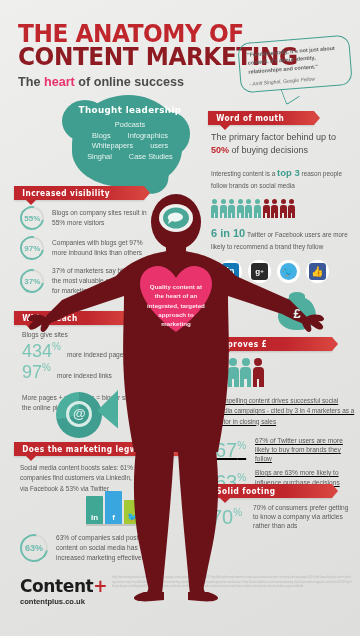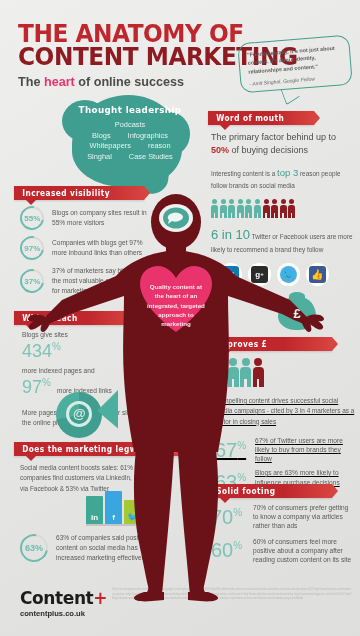--- a/index.html
+++ b/index.html
@@ -179,21 +179,21 @@
   .heart-s { position:absolute; width:100%; height:100%;
     background:#e8336d;
     clip-path: path("M36 66 C 6 44, 0 26, 0 18 C 0 6, 9 0, 18 0 C 27 0, 33 7, 36 12 C 39 7, 45 0, 54 0 C 63 0, 72 6, 72 18 C 72 26, 66 44, 36 66 Z");
   }
   .heart-txt {
     position:absolute; left:6px; top:16px; width:60px; text-align:center;
     color:#ffe6ef; font-size:6.2px; line-height:1.5; font-weight:600;
   }
 
   
-  .footer { position:absolute; left:0; bottom:0; width:360px; height:56px; }
+  .footer { position:absolute; left:0; bottom:12px; width:360px; height:56px; }
   .logo { position:absolute; left:20px; top:8px; }
   .logo-t { font-family:"DejaVu Sans",sans-serif; font-weight:700; font-size:17px; color:#1c1c1c; letter-spacing:-0.4px;}
   .logo-t .plus { color:#c0272d; }
   .logo-u { font-size:7.6px; color:#2b2b2b; font-weight:700; margin-top:1px; }
   .sources { position:absolute; left:112px; top:8px; width:240px;
              font-size:2.6px; line-height:1.75; color:#b9b9b6; word-break:break-all; }
 </style>
 </head>
 <body>
 
@@ -257,21 +257,21 @@
     <div class="tl-items">
       <div class="tl-row solo">
           <span>Podcasts</span>
         </div>
       <div class="tl-row">
           <span>Blogs</span>
           <span>Infographics</span>
         </div>
       <div class="tl-row">
           <span>Whitepapers</span>
-          <span>reason</span>
+          <span>users</span>
         </div>
       <div class="tl-row">
           <span>Singhal</span>
           <span>Case Studies</span>
         </div>
     </div>
   </div>
 
   <div class="sec" style="left:14px; top:186px; width:130px;">
     <div class="sec-txt">Increased visibility</div>
@@ -300,21 +300,21 @@
 
   <div class="sec" style="left:208px; top:111px; width:106px;">
     <div class="sec-txt">Word of mouth</div>
     <div class="sec-notch"></div>
   </div>
   <div style="position:absolute; left:211px; top:131px; width:142px;">
     <div style="font-size:9px; color:#4e4e4e; line-height:1.45;">
       <span>The primary factor behind up to </span><span style="color:#c0272d;font-weight:700;">50%</span><span> of buying decisions</span>
     </div>
     <div style="font-size:6.4px; color:#5a5a5a; line-height:1.55; margin-top:9px;">
-      <span>Interesting content is a </span><span style="color:#3f9e8f;font-size:9.5px;font-weight:400;">top 3</span><span> reason people follow brands on social media</span>
+      <span>Interesting content is a </span><span style="color:#3f9e8f;font-size:9.5px;font-weight:700;">top 3</span><span> reason people follow brands on social media</span>
     </div>
     <div class="people" style="margin-top:8px;">
       <div class="person p-teal">
           <div class="p-head"></div>
           <div class="p-body"></div>
         </div>
       <div class="person p-teal">
           <div class="p-head"></div>
           <div class="p-body"></div>
         </div>
@@ -345,21 +345,21 @@
       <div class="person p-red">
           <div class="p-head"></div>
           <div class="p-body"></div>
         </div>
       <div class="person p-red">
           <div class="p-head"></div>
           <div class="p-body"></div>
         </div>
     </div>
     <div style="margin-top:7px; font-size:6.4px; color:#5a5a5a; line-height:1.55;">
-      <span style="color:#3f9e8f; font-size:13px; font-weight:400;">6 in 10</span><span> Twitter or Facebook users are more likely to recommend a brand they follow</span>
+      <span style="color:#3f9e8f; font-size:11px; font-weight:700;">6 in 10</span><span> Twitter or Facebook users are more likely to recommend a brand they follow</span>
     </div>
     <div class="social-row" style="margin-top:8px; margin-left:8px;">
       <div class="si-halo">
           <div class="si si-li">in</div>
         </div>
       <div class="si-halo">
           <div class="si si-gp" style="font-size:8px;">g<sup style="font-size:6px;">+</sup></div>
         </div>
       <div class="si-halo">
           <div class="si si-tw" style="font-size:10px;">🐦</div>
@@ -374,21 +374,21 @@
     <div class="heart-s"></div>
     <div class="heart-txt">Quality content at the heart of an integrated, targeted approach to marketing</div>
   </div>
 
   <div class="sec" style="left:14px; top:311px; width:118px;">
     <div class="sec-txt">Wider reach</div>
     <div class="sec-notch"></div>
   </div>
   <div style="position:absolute; left:22px; top:331px; width:130px;">
     <div style="font-size:6.6px; color:#5a5a5a;">Blogs give sites</div>
-    <div class="num-row" style="margin-top:4px;flex-direction:column;">
+    <div class="num-row" style="margin-top:4px;">
       <div class="bignum"><span>434</span><sup>%</sup></div>
       <div class="num-label">more indexed pages and</div>
     </div>
     <div class="num-row">
       <div class="bignum"><span>97</span><sup>%</sup></div>
       <div class="num-label">more indexed links</div>
     </div>
     <div style="font-size:6.6px; color:#5a5a5a; line-height:1.55; margin-top:12px;">More pages + more links = bigger slice of the online pie</div>
   </div>
 
@@ -466,24 +466,20 @@
 
   <div class="sec" style="left:208px; top:484px; width:124px;">
     <div class="sec-txt">Solid footing</div>
     <div class="sec-notch"></div>
   </div>
   <div style="position:absolute; left:211px; top:503px; width:145px;">
     <div class="num-row" style="align-items:center;">
       <div class="bignum" style="font-size:20px; width:36px;"><span>70</span><sup>%</sup></div>
       <div class="num-label" style="width:100px;">70% of consumers prefer getting to know a company via articles rather than ads</div>
     </div>
-    <div class="num-row" style="margin-top:6px; align-items:center;">
-      <div class="bignum" style="font-size:20px; width:36px;"><span>60</span><sup>%</sup></div>
-      <div class="num-label" style="width:100px;">60% of consumers feel more positive about a company after reading custom content on its site</div>
-    </div>
   </div>
 
   <div class="footer">
     <div class="logo">
       <div class="logo-t"><span>Content</span><span class="plus">+</span></div>
       <div class="logo-u">contentplus.co.uk</div>
     </div>
     <div class="sources">http://searchenginewatch.com/how-creative-is-google-search-plus-your-world-293567 http://info.offermediacommerce-and-social-media-marketer.com/web-inbound-report-2013 http://www.hubspot.com/marketing-statistics http://socialmediatoday.com/content-marketing-statistics http://contentmarketinginstitute.com/research http://www.slideshare.net/contentmarketing http://www.marketingprofs.com/charts/2013/ http://blog.hubspot.com/blog/tabid/6307/bid/ http://www.emarketer.com/Article/social-media-content-statistics http://www.statista.com/statistics/social-media-usage-worldwide</div>
   </div>
 

